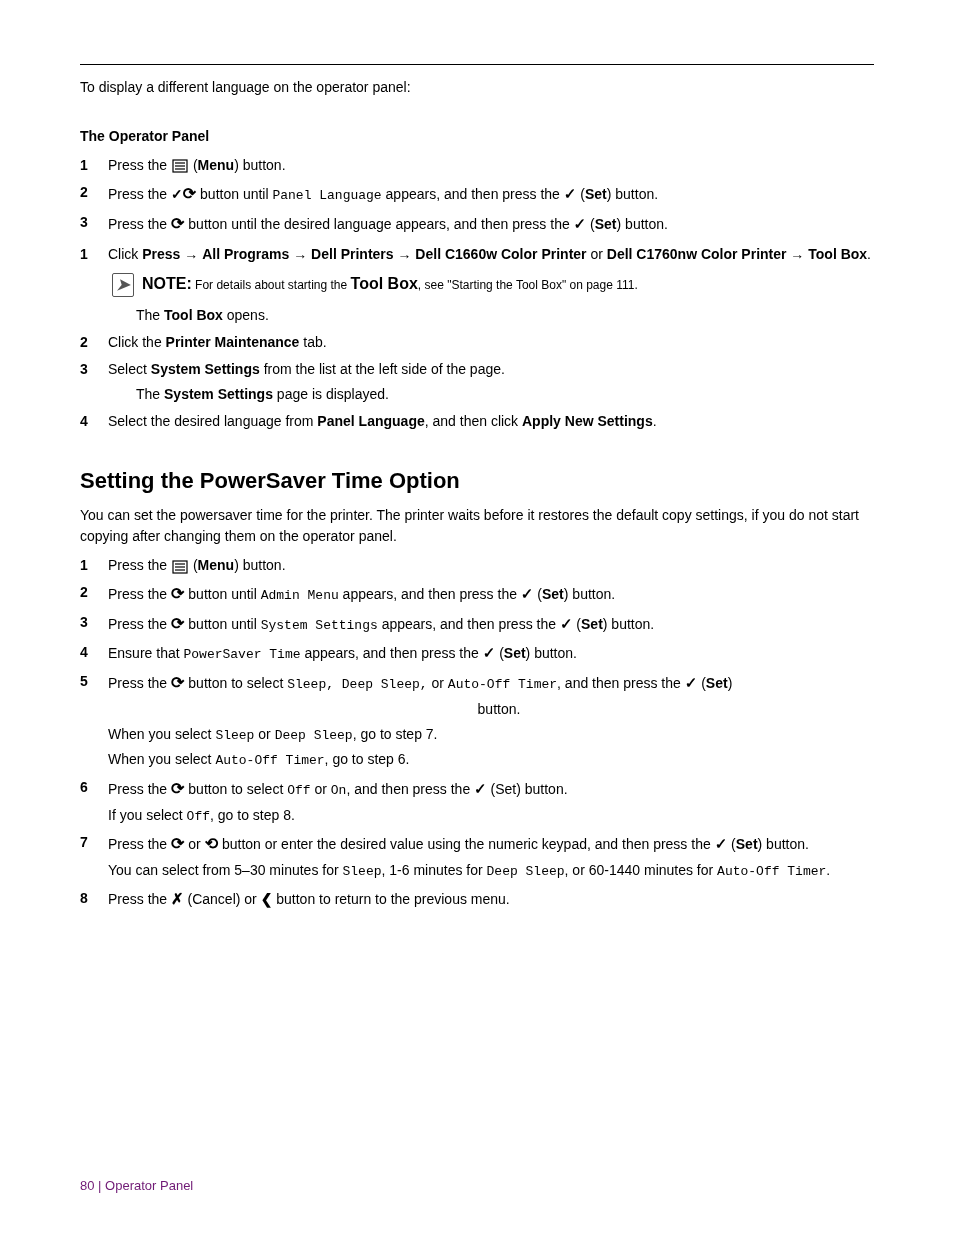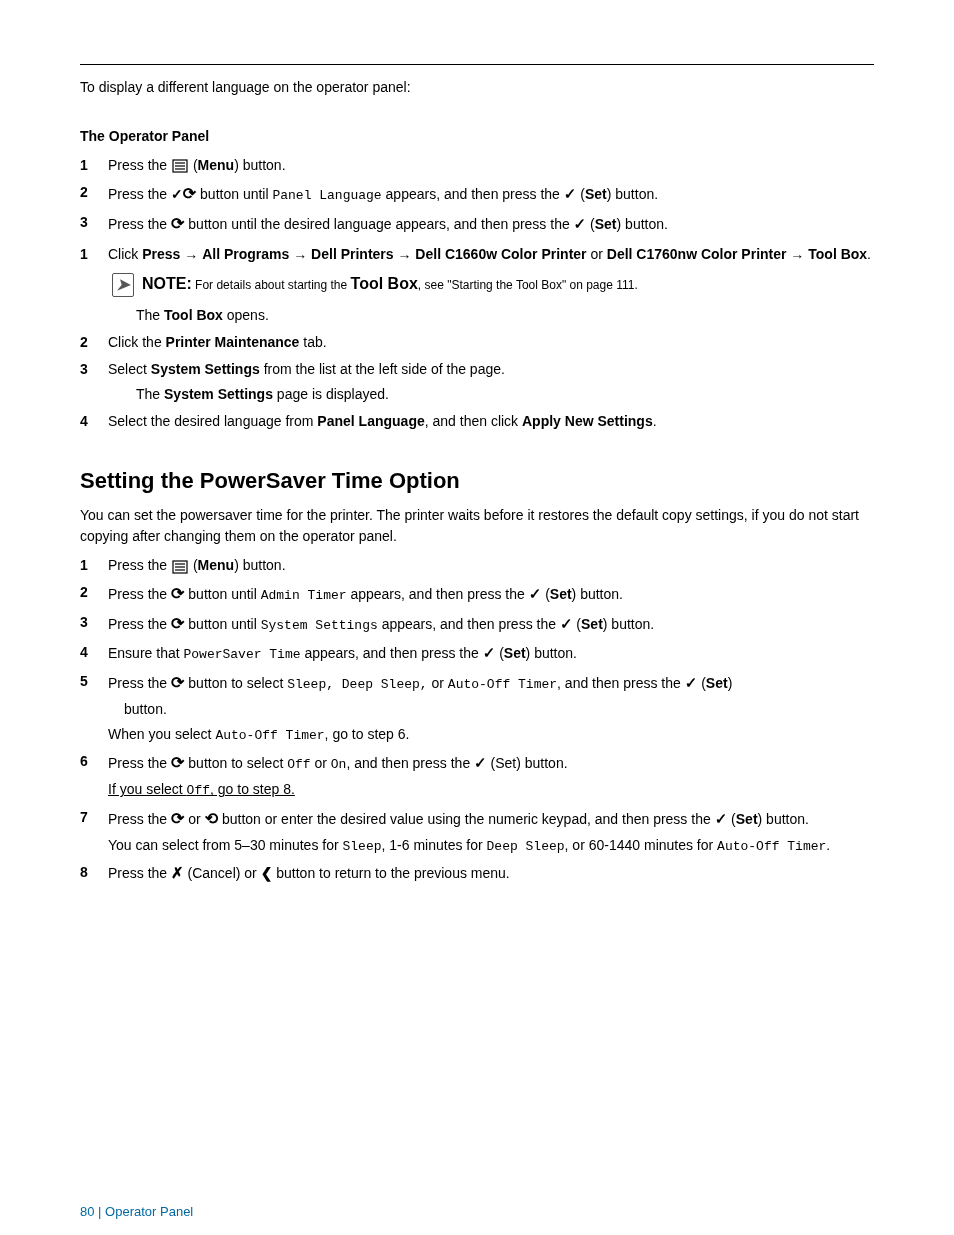--- a/index.html
+++ b/index.html
@@ -110,24 +110,24 @@
 
     .step-sub {
       padding-left: 28px;
       margin-top: 4px;
       margin-bottom: 4px;
       font-size: 14px;
     }
 
     footer {
       position: absolute;
-      bottom: 14px;
+      bottom: 40px;
       left: 80px;
       font-size: 13px;
-      color: #0369a1;
+      color: #701a75;
     }
 
     .menu-icon {
       display: inline-block;
       width: 16px;
       height: 14px;
       vertical-align: middle;
       margin: 0 1px;
     }
   </style>
@@ -202,21 +202,21 @@
         <line x1="3" y1="4" x2="13" y2="4" stroke="#000" stroke-width="1.2"></line>
         <line x1="3" y1="7" x2="13" y2="7" stroke="#000" stroke-width="1.2"></line>
         <line x1="3" y1="10" x2="13" y2="10" stroke="#000" stroke-width="1.2"></line>
       </svg>
       <span> (<strong>Menu</strong>) button.</span>
     </li>
 
     <li>
       <span>Press the </span>
       <strong style="font-size:16px;">⟳</strong>
-      <span> button until <code>Admin Timer</code> appears, and then press the </span>
+      <span> button until <code>Admin Menu</code> appears, and then press the </span>
       <strong style="font-size:15px;">✓</strong>
       <span> (<strong>Set</strong>) button.</span>
     </li>
 
     <li>
       <span>Press the </span>
       <strong style="font-size:16px;">⟳</strong>
       <span> button until <code>System Settings</code> appears, and then press the </span>
       <strong style="font-size:15px;">✓</strong>
       <span> (<strong>Set</strong>) button.</span>
@@ -227,31 +227,32 @@
       <strong style="font-size:15px;">✓</strong>
       <span> (<strong>Set</strong>) button.</span>
     </li>
 
     <li>
       <span>Press the </span>
       <strong style="font-size:16px;">⟳</strong>
       <span> button to select <code>Sleep,  Deep Sleep,</code>  or  <code>Auto-Off Timer</code>, and then press the </span>
       <strong style="font-size:15px;">✓</strong>
       <span> (<strong>Set</strong>)</span>
-      <div class="step-sub" style="padding-left:16px;">button.</div>
+      <div class="step-sub" style="padding-left:16px;text-align:center;">button.</div>
+      <div class="step-sub" style="padding-left:0; margin-top:4px;">When you select <code>Sleep</code> or <code>Deep Sleep</code>, go to step 7.</div>
       <div class="step-sub" style="padding-left:0; margin-top:4px;">When you select <code>Auto-Off Timer</code>, go to step 6.</div>
     </li>
 
     <li>
       <span>Press the </span>
       <strong style="font-size:16px;">⟳</strong>
       <span> button to select <code>Off</code> or <code>On</code>, and then press the </span>
       <strong style="font-size:15px;">✓</strong>
       <span> (Set) button.</span>
-      <div class="step-sub" style="padding-left:0; margin-top:4px;text-decoration:underline;">If you select <code>Off</code>, go to step 8.</div>
+      <div class="step-sub" style="padding-left:0; margin-top:4px;">If you select <code>Off</code>, go to step 8.</div>
     </li>
 
     <li>
       <span>Press the </span>
       <strong style="font-size:16px;">⟳</strong>
       <span> or </span>
       <strong style="font-size:16px;">⟲</strong>
       <span> button or enter the desired value using the numeric keypad, and then press the </span>
       <strong style="font-size:15px;">✓</strong>
       <span> (<strong>Set</strong>) button.</span>

